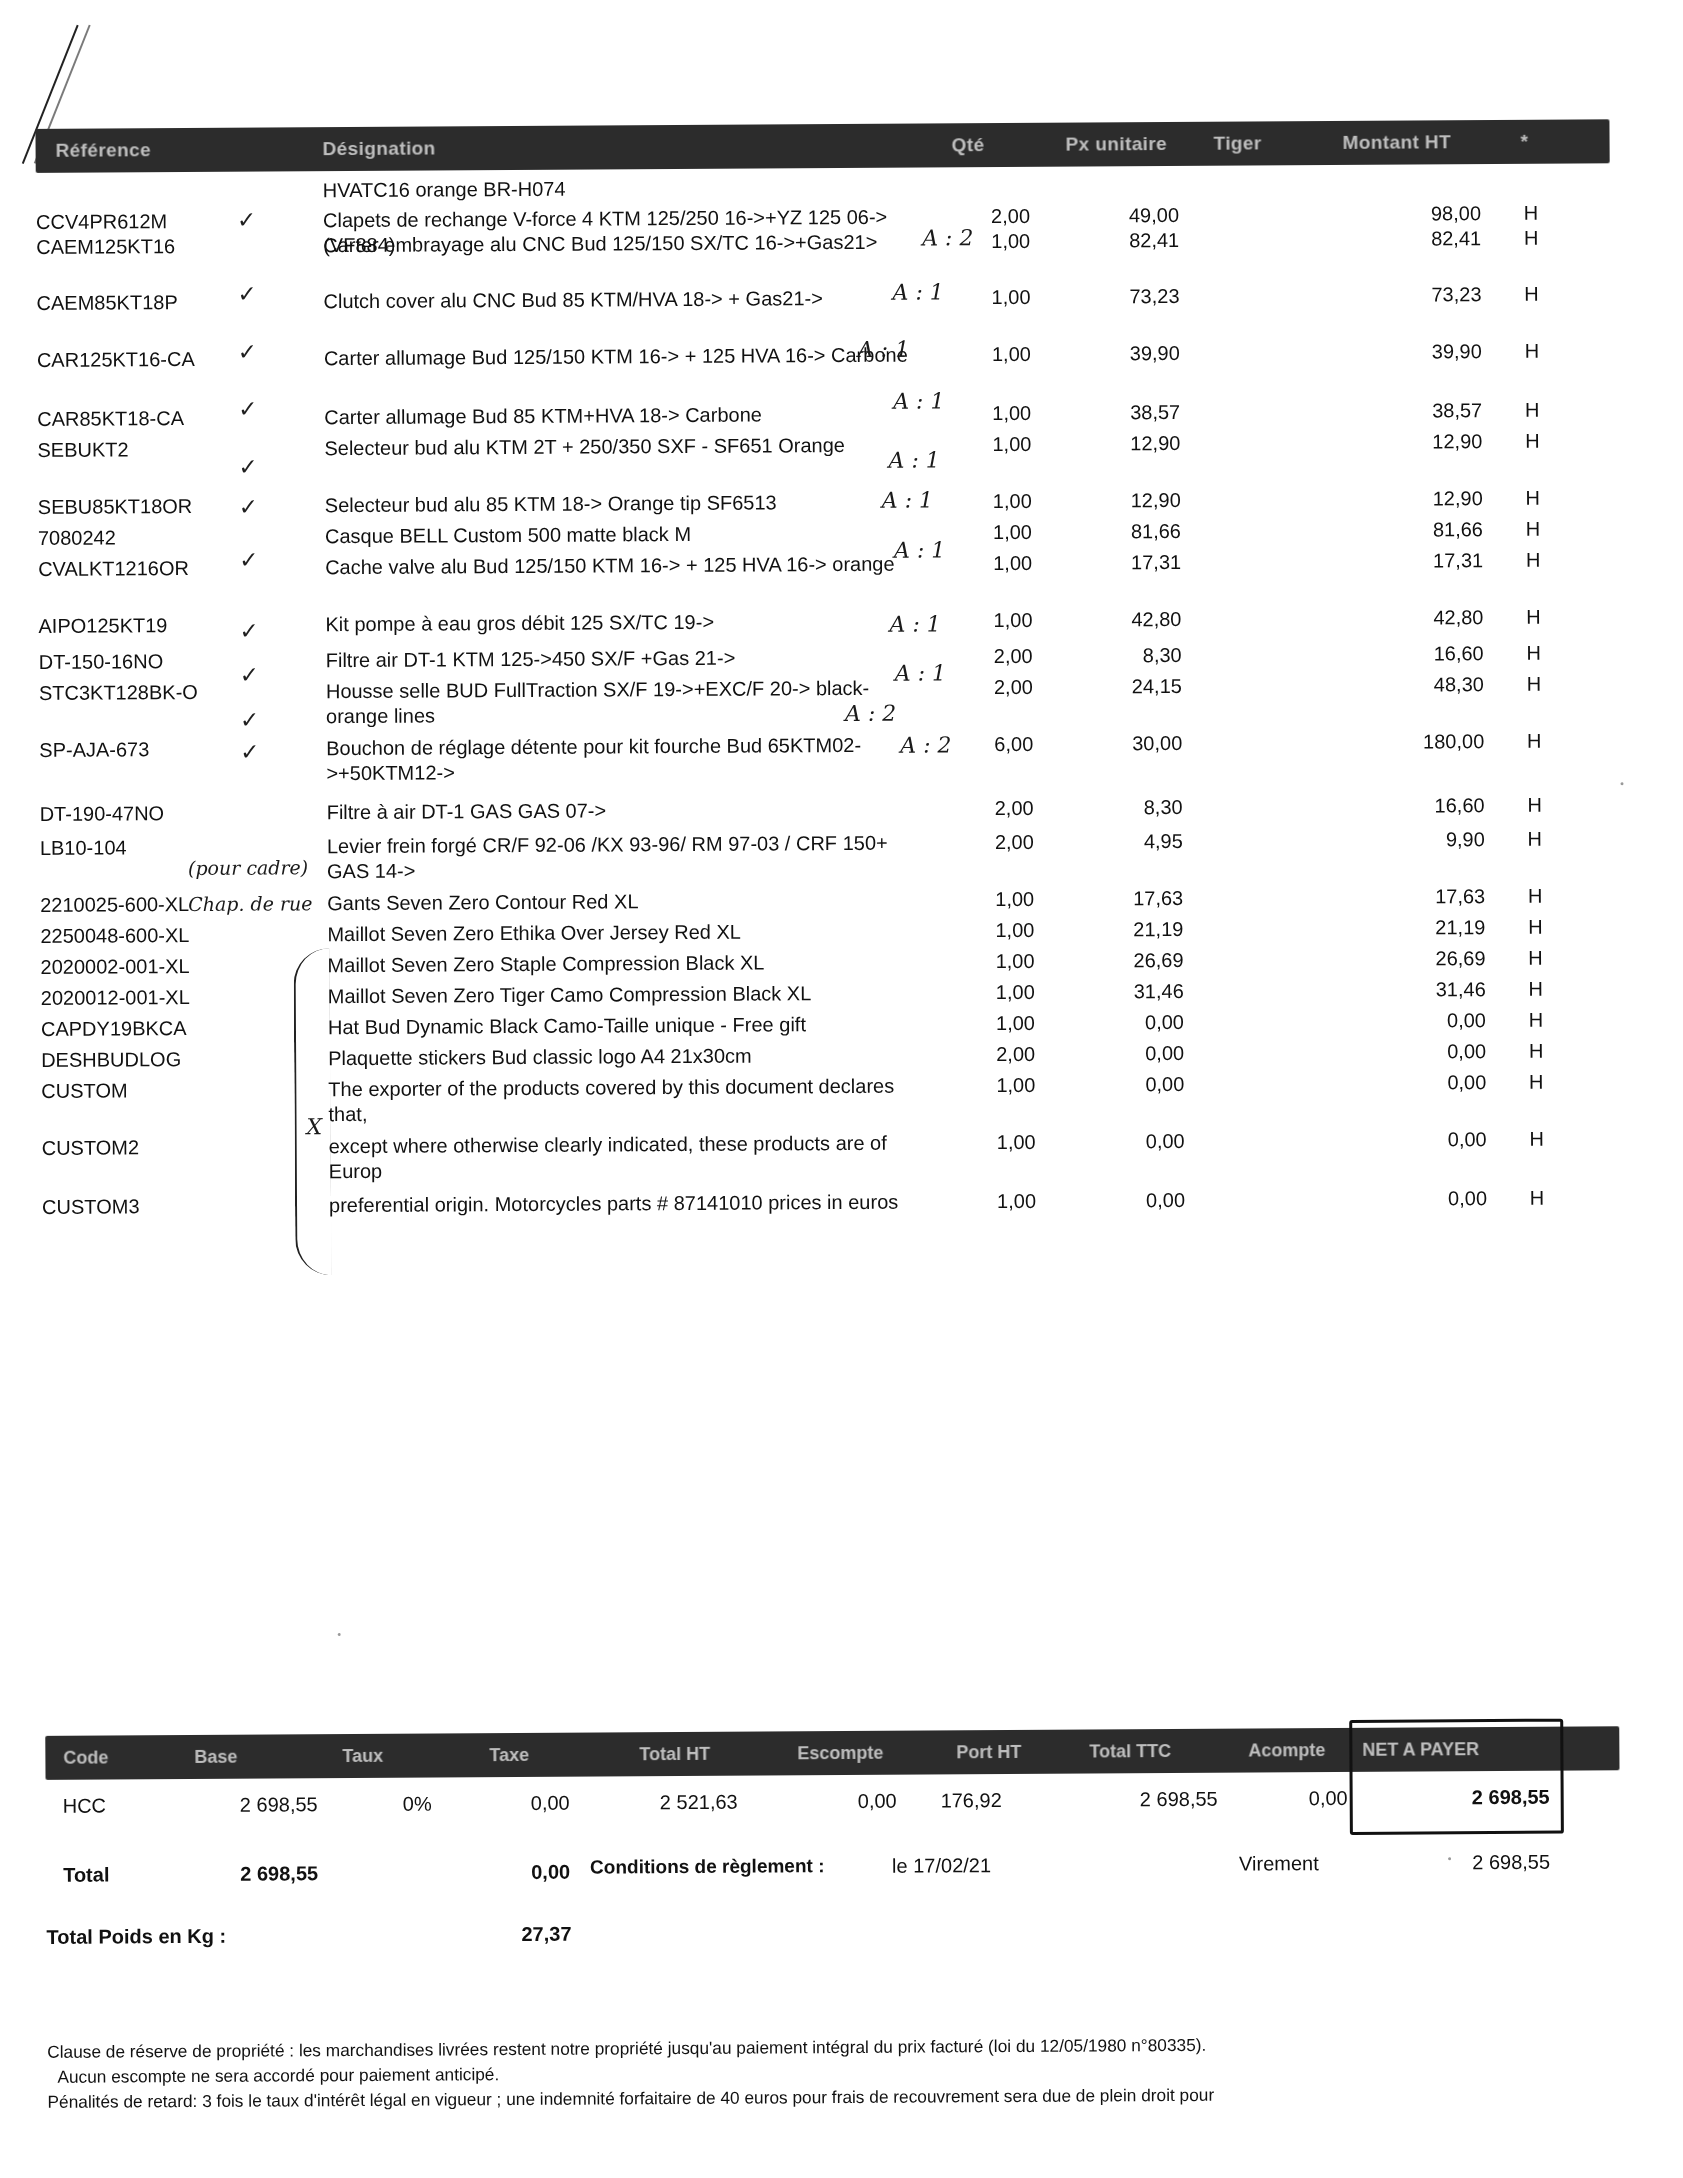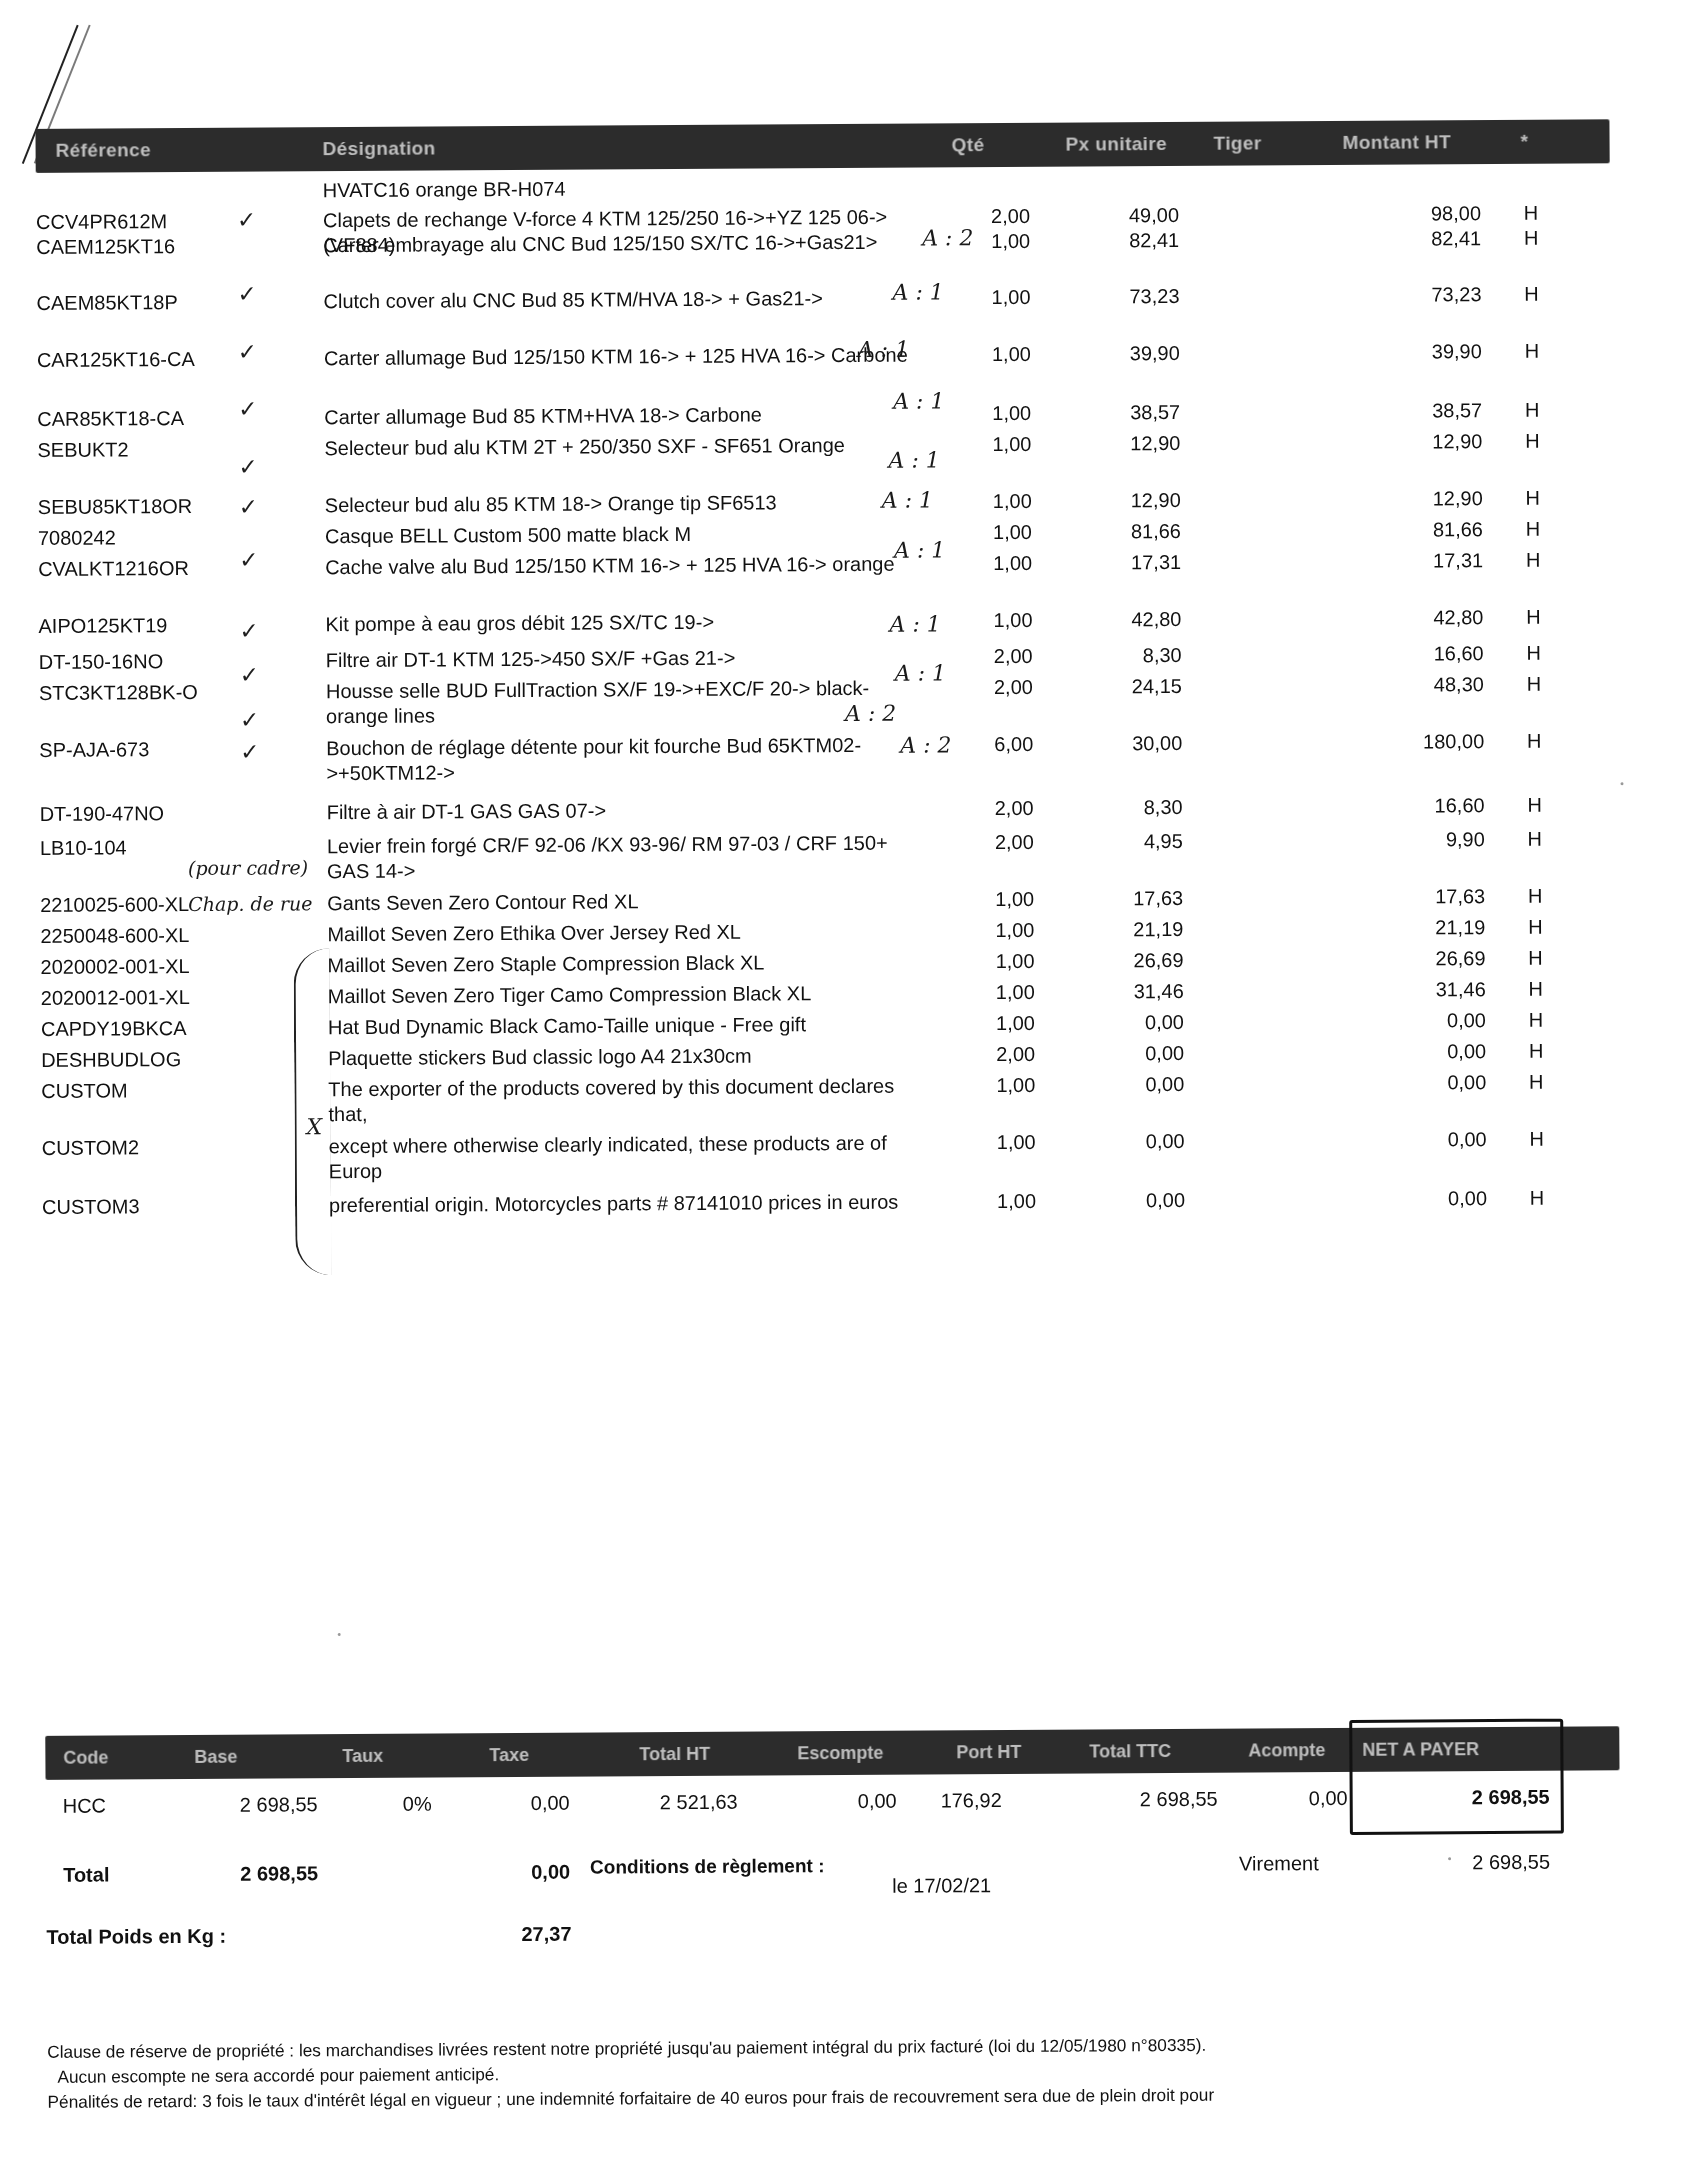--- a/index.html
+++ b/index.html
@@ -512,21 +512,21 @@
     <span class="tv" style="left:1366px;width:178px; text-align:right; font-weight:bold;">2 698,55</span>
   </div>
 
   <div class="tot-row2">
     <span class="tv" style="left:57px;">Total</span>
     <span class="tv" style="left:173px; width:139px; text-align:right;">2 698,55</span>
     <span class="tv" style="left:465px; width:99px; text-align:right;">0,00</span>
   </div>
 
   <span class="cond" style="left:584px; top:1855px;">Conditions de règlement :</span>
-  <span class="condv" style="left:886px; top:1855px;margin-top:20px;">le 17/02/21</span>
+  <span class="condv" style="left:886px; top:1855px;">le 17/02/21</span>
   <span class="condv" style="left:1233px;top:1855px;">Virement</span>
   <span class="condv" style="left:1386px;top:1855px; width:158px; text-align:right;">2 698,55</span>
 
   <div class="tot-row3">
     <span class="tv" style="left:40px;">Total Poids en Kg :</span>
     <span class="tv" style="left:446px; width:119px; text-align:right;">27,37</span>
   </div>
 
   <div class="legal">
     <div>Clause de réserve de propriété : les marchandises livrées restent notre propriété jusqu'au paiement intégral du prix facturé (loi du 12/05/1980 n°80335).</div>

